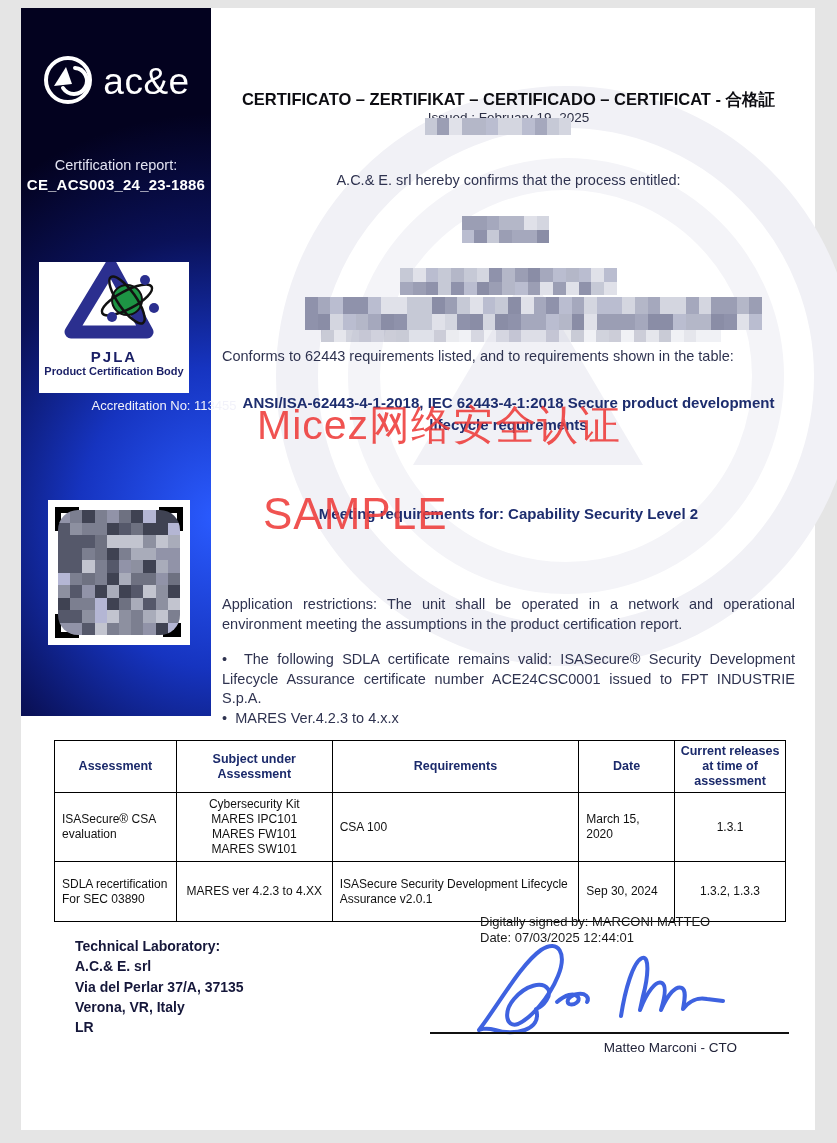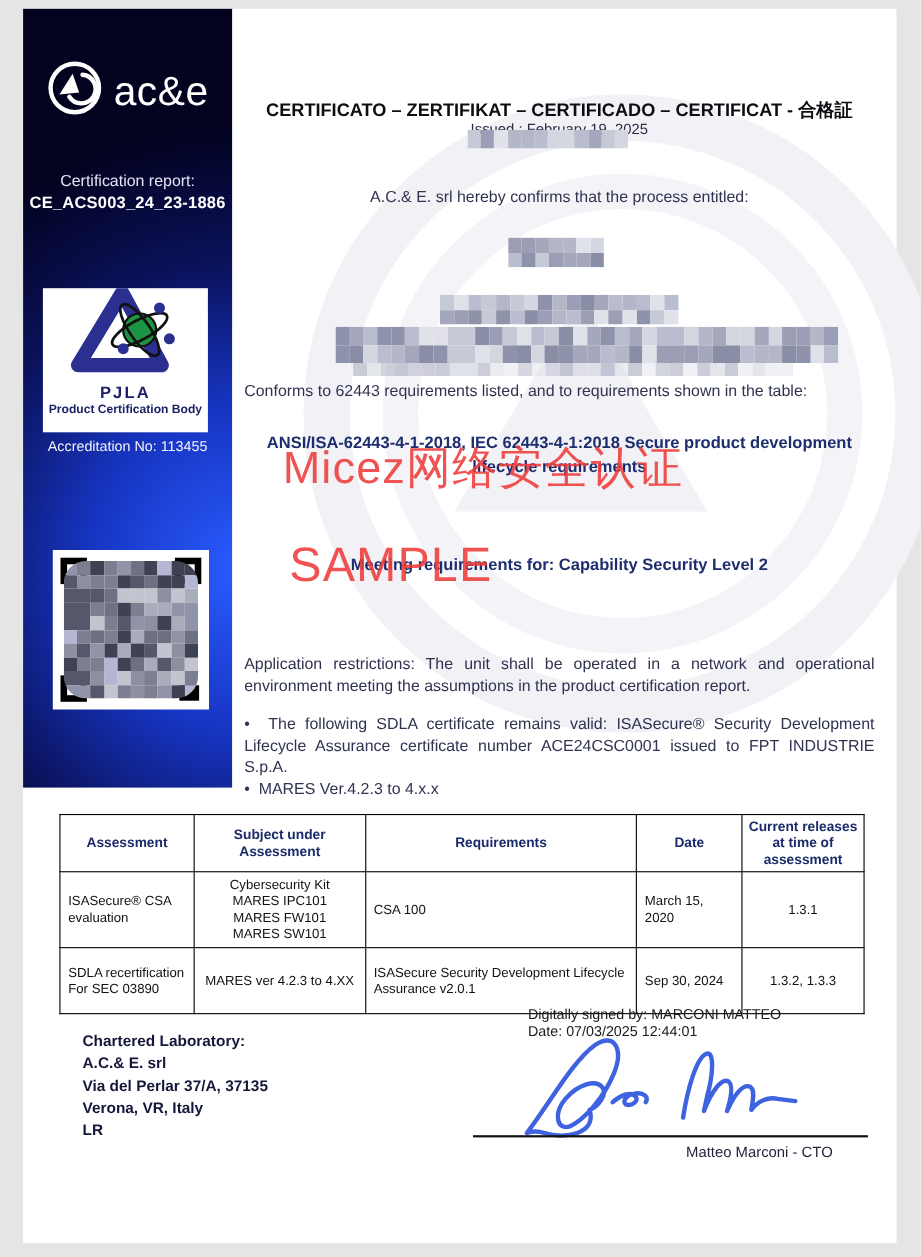--- a/index.html
+++ b/index.html
@@ -24,21 +24,21 @@
   }
   .logo-row{position:absolute;top:46px;left:0;width:100%;display:flex;align-items:center;justify-content:center;gap:9px;}
   .logo-text{font-size:37px;font-weight:500;letter-spacing:.5px;color:#fff;}
   .report{position:absolute;top:148px;left:0;width:100%;text-align:center;line-height:1.3;}
   .report-label{font-size:14.5px;color:#e3e3f2;}
   .report-number{font-size:15px;font-weight:700;color:#fff;letter-spacing:.2px;}
 
   .pjla-box{position:absolute;left:18px;top:254px;width:150px;height:131px;background:#fff;text-align:center;}
   .pjla-name{font-size:15px;font-weight:700;color:#1a1f66;letter-spacing:2px;margin-top:-2px;}
   .pjla-sub{font-size:11px;font-weight:700;color:#1a1f66;}
-  .accred{position:absolute;left:0;top:390px;width:100%;text-align:center;font-size:13px;color:#f2f2fa;}
+  .accred{position:absolute;left:0;top:390px;width:100%;text-align:center;font-size:13px;color:#f2f2fa;padding-left:48px;}
 
   .qr-box{position:absolute;left:27px;top:492px;width:142px;height:145px;background:#fff;}
   .finder{position:absolute;width:24px;height:24px;border:6px solid #000;box-sizing:border-box;background:#fff;}
   .f-tl{left:7px;top:7px;} .f-tr{right:7px;top:7px;} .f-bl{left:7px;bottom:7px;}
   .f-br{right:9px;bottom:8px;width:18px;height:14px;border:none;background:#000;}
   .qr-blob{position:absolute;left:10px;top:10px;right:10px;bottom:10px;border-radius:20px;overflow:hidden;}
 
   
   .pix{display:grid;overflow:hidden;}
   .pix i{display:block;width:100%;height:100%;}
@@ -74,21 +74,21 @@
   .cert-table th{font-size:12.5px;font-weight:700;color:#1b2a6b;text-align:center;padding:3px 4px;height:38px;line-height:1.2;}
   .cert-table td{font-size:12px;color:#111;padding:4px 7px;vertical-align:middle;line-height:1.25;}
   .r1{height:56px;} .r2{height:60px;}
   .td-center{text-align:center;}
 
   
   .lab{position:absolute;left:54px;top:928px;font-size:14px;font-weight:700;color:#15173a;line-height:1.45;z-index:4;}
   .sig-meta{position:absolute;left:459px;top:906px;font-size:13px;color:#1a1a1a;line-height:1.2;z-index:4;}
   .sig-svg{position:absolute;left:452px;top:930px;z-index:4;}
   .sig-line{position:absolute;left:409px;top:1024px;width:359px;border-top:2px solid #111;z-index:4;}
-  .signatory{position:absolute;left:429px;top:1032px;width:359px;text-align:right;padding-right:52px;box-sizing:border-box;font-size:13.5px;color:#22243a;z-index:4;}
+  .signatory{position:absolute;left:409px;top:1032px;width:359px;text-align:right;padding-right:52px;box-sizing:border-box;font-size:13.5px;color:#22243a;z-index:4;}
 </style>
 </head>
 <body>
 
 <div class="page">
 
   <div class="ghost ghost-c1"></div>
   <div class="ghost ghost-c2"></div>
   <div class="ghost ghost-tri"></div>
 
@@ -465,21 +465,21 @@
         <td>SDLA recertification For SEC 03890</td>
         <td class="td-center">MARES ver 4.2.3 to 4.XX</td>
         <td>ISASecure Security Development Lifecycle Assurance v2.0.1</td>
         <td>Sep 30, 2024</td>
         <td class="td-center">1.3.2, 1.3.3</td>
       </tr>
     </tbody>
   </table>
 
   <div class="lab">
-    <div>Chartered Laboratory:</div>
+    <div>Technical Laboratory:</div>
     <div>A.C.&amp; E. srl</div>
     <div>Via del Perlar 37/A, 37135</div>
     <div>Verona, VR, Italy</div>
     <div>LR</div>
   </div>
 
   <div class="sig-meta">
     <div>Digitally signed by: MARCONI MATTEO</div>
     <div>Date: 07/03/2025 12:44:01</div>
   </div>

